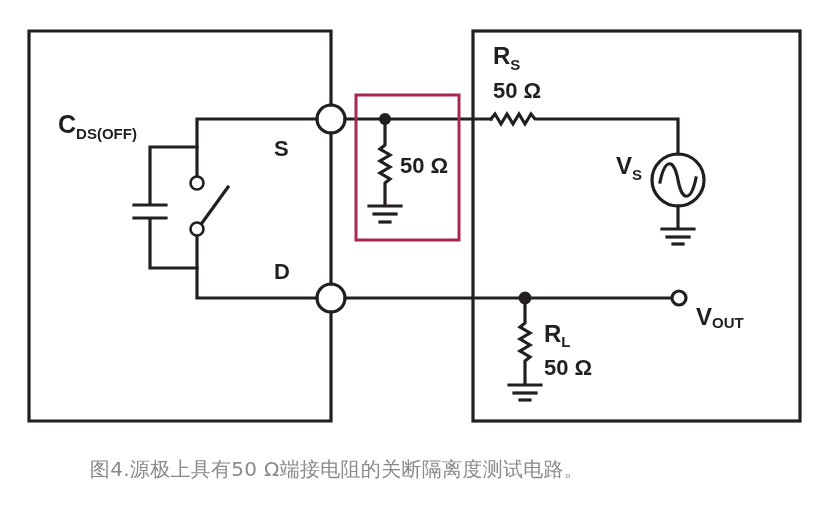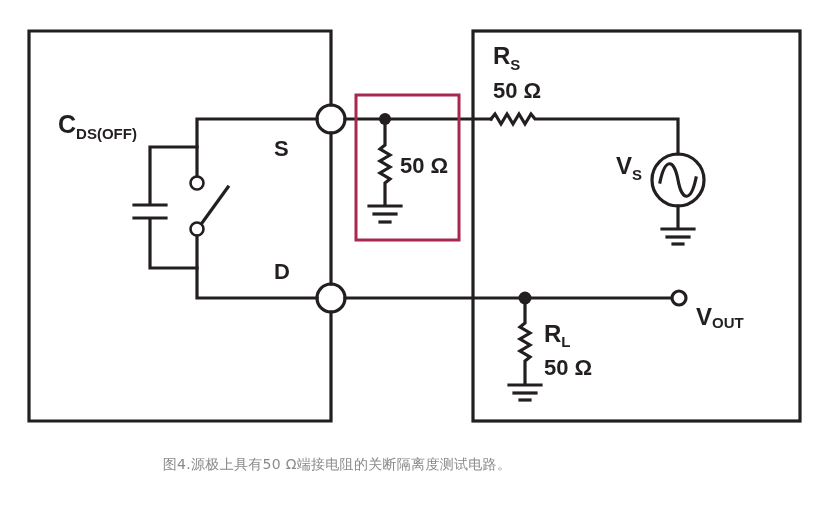--- a/index.html
+++ b/index.html
@@ -1,21 +1,21 @@
 <!DOCTYPE html>
 <html><head>
 <meta charset="utf-8">
 <style>
   html, body { margin:0; padding:0; background:#ffffff; }
   body { width:824px; height:518px; position:relative; overflow:hidden; font-family:"Liberation Sans", sans-serif; }
   svg { position:absolute; left:0; top:0; }
   .w { stroke:#231f20; stroke-width:3.2; fill:none; stroke-linecap:square; stroke-linejoin:miter; }
   .thin { stroke:#231f20; stroke-width:2.6; fill:none; }
   .lbl { font-family:"Liberation Sans", sans-serif; font-weight:bold; fill:#231f20; }
-  .caption { position:absolute; left:0; width:674px; top:456px; text-align:center; font-family:"DejaVu Sans", sans-serif; font-size:14px; color:#8a8a8a; letter-spacing:0.3px; }
+  .caption { position:absolute; left:0; width:674px; top:456px; text-align:center; font-family:"DejaVu Sans", sans-serif; font-size:20px; color:#8a8a8a; letter-spacing:0.3px; }
 </style>
 </head>
 <body>
 
 <svg width="824" height="518" viewBox="0 0 824 518">
 
   <g>
     <path class="w" d="M331 105 L331 31 L29 31 L29 421 L331 421 L331 312"></path>
     <line class="w" x1="331" y1="133" x2="331" y2="284"></line>
   </g>

